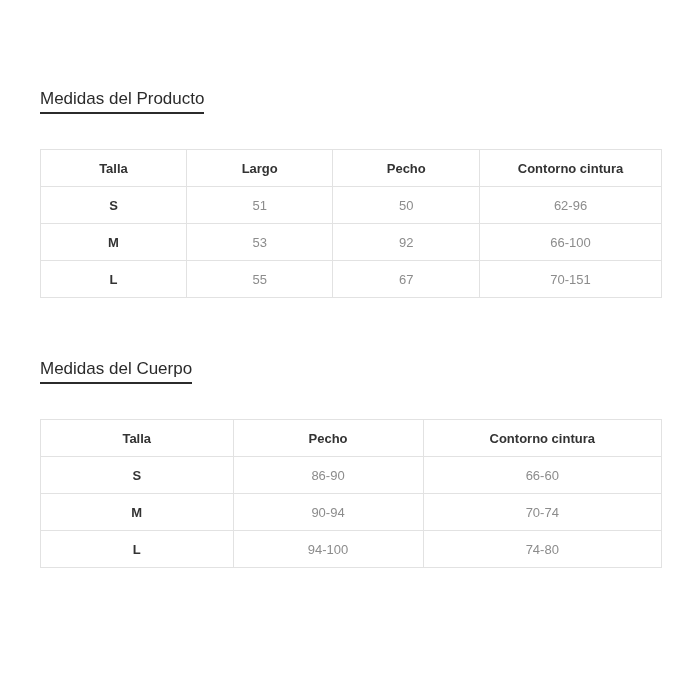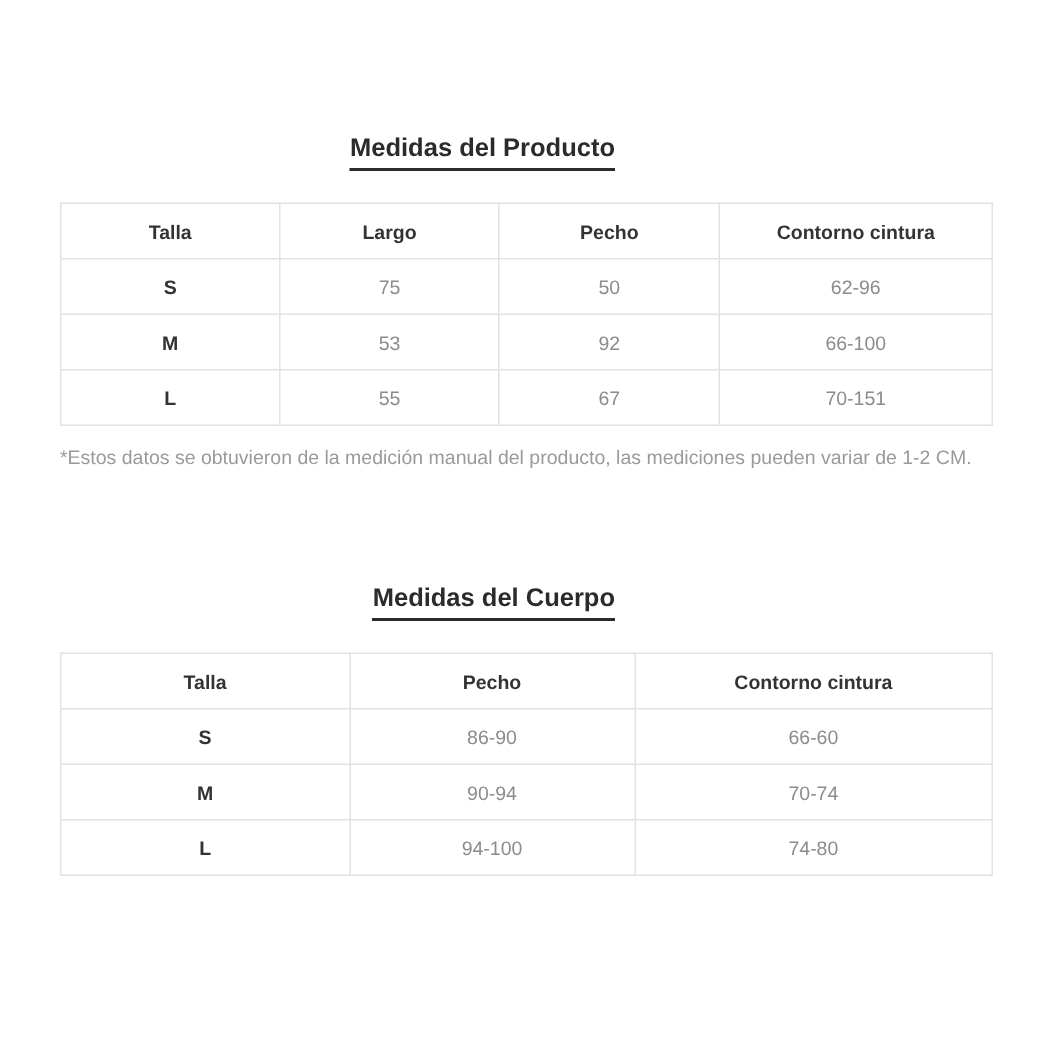--- a/index.html
+++ b/index.html
@@ -10,38 +10,38 @@
     font-family: "Liberation Sans", sans-serif;
     overflow: hidden;
   }
   .page {
     width: 700px;
     height: 700px;
     padding: 0 38px 0 40px;
   }
   .section-title {
     width: 370px;
-    text-align: right;
+    text-align: left;
     font-size: 17px;
-    font-weight: bold;
+    font-weight: normal;
     color: #2b2b2b;
     line-height: 22px;
   }
   .section-title .title-text {
     display: inline-block;
     border-bottom: 2px solid #2b2b2b;
     padding-bottom: 2px;
   }
   .title-product { margin-top: 88px; }
-  .title-body   { margin-top: 75px; }
+  .title-body   { margin-top: 60px; }
   table {
     width: 100%;
     border-collapse: collapse;
     table-layout: fixed;
-    margin-top: 21px;
+    margin-top: 35px;
   }
   th, td {
     border: 1px solid #e2e2e2;
     text-align: center;
     vertical-align: middle;
     height: 37px;
     font-size: 13px;
   }
   th {
     font-weight: bold;
@@ -85,39 +85,38 @@
           <tr>
             <th>Talla</th>
             <th>Largo</th>
             <th>Pecho</th>
             <th>Contorno cintura</th>
           </tr>
         </thead>
         <tbody>
           <tr>
             <td class="size-col">S</td>
-            <td>75</td>
+            <td>51</td>
             <td>50</td>
             <td>62-96</td>
           </tr>
           <tr>
             <td class="size-col">M</td>
             <td>53</td>
             <td>92</td>
             <td>66-100</td>
           </tr>
           <tr>
             <td class="size-col">L</td>
             <td>55</td>
             <td>67</td>
             <td>70-151</td>
           </tr>
         </tbody>
       </table>
-    <p class="note">*Estos datos se obtuvieron de la medición manual del producto, las mediciones pueden variar de 1-2 CM.</p>
   </section>
 
   <section>
     <h2 class="section-title title-body">
       <span class="title-text">Medidas del Cuerpo</span>
     </h2>
     <table class="table-body">
         <thead>
           <tr>
             <th>Talla</th>

